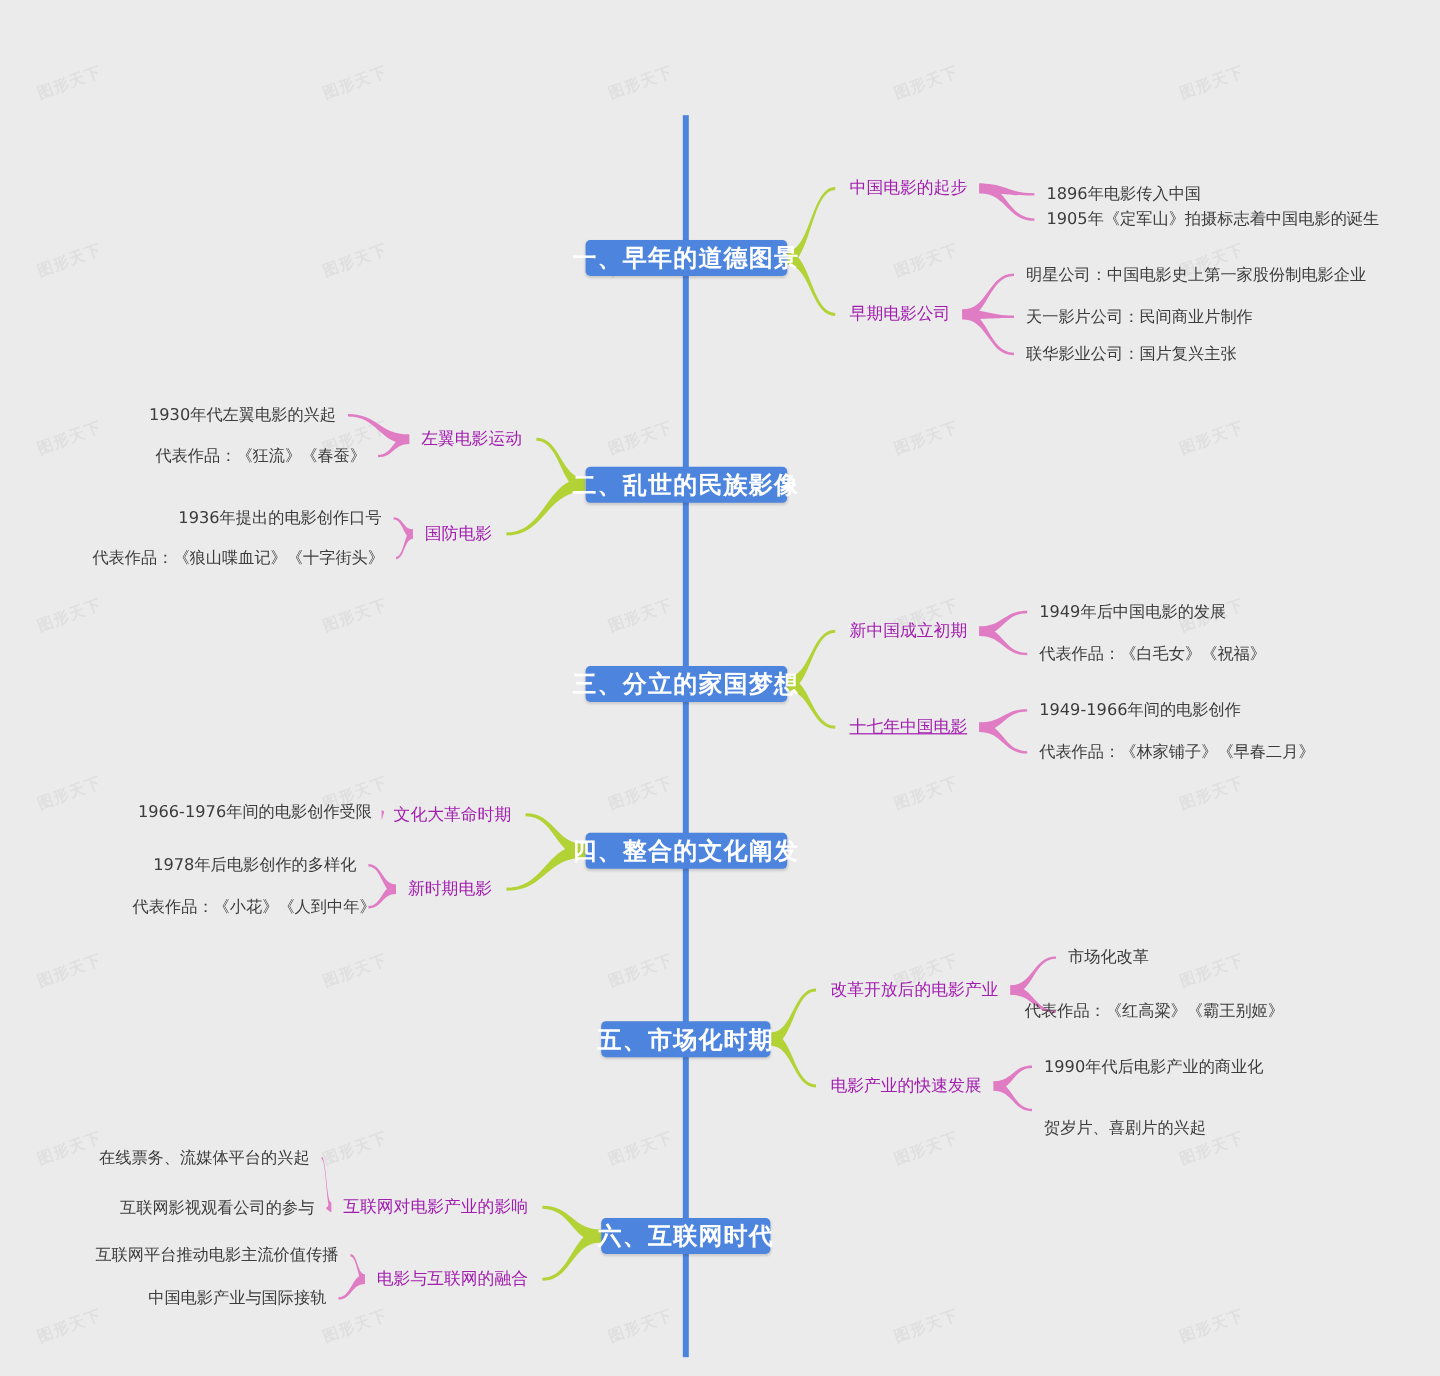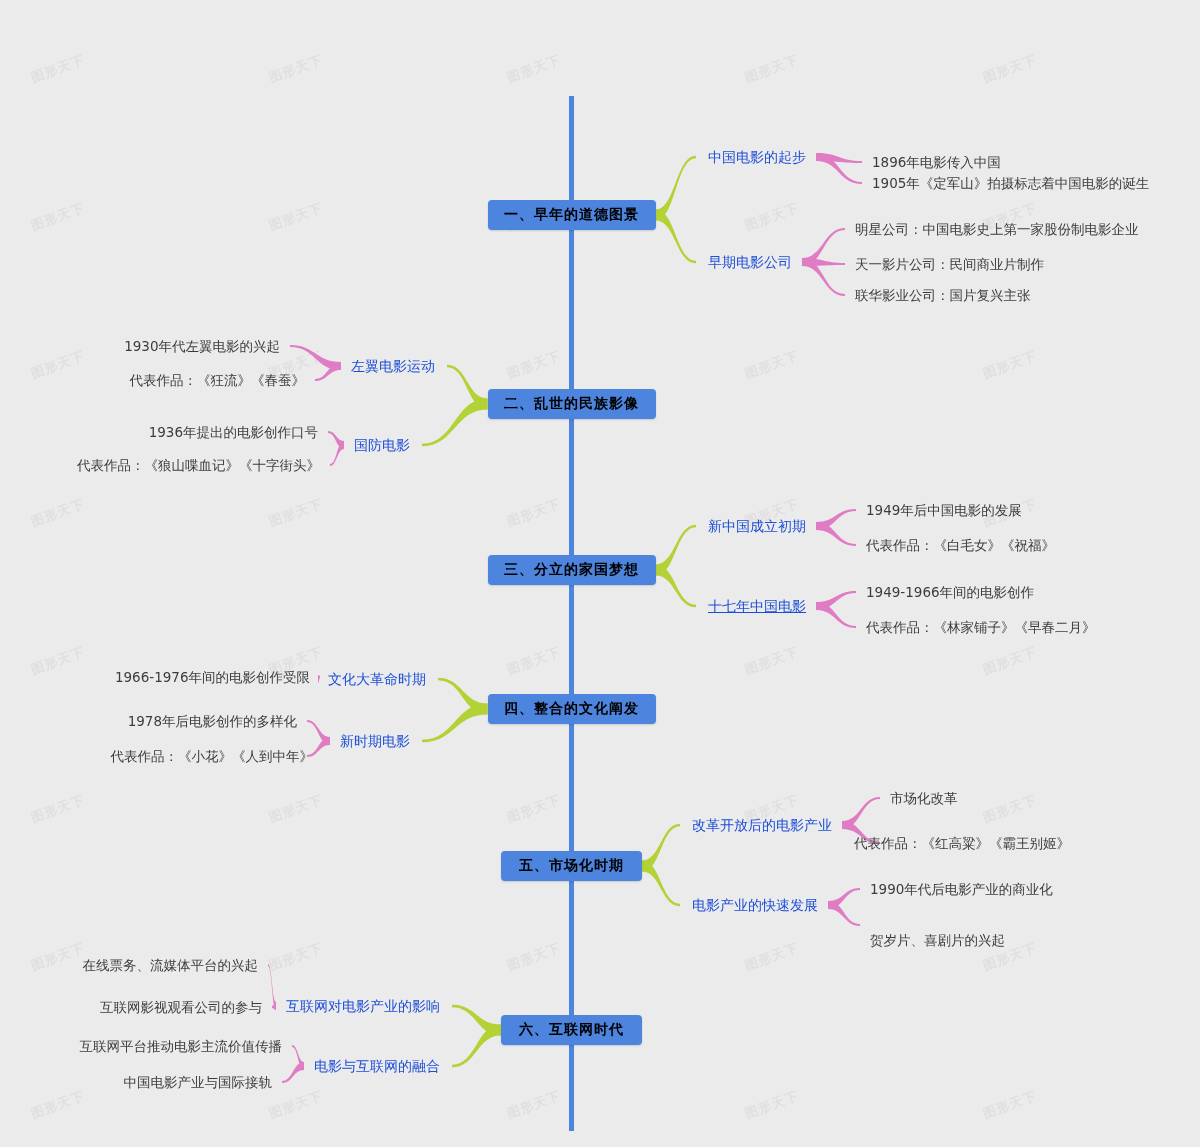--- a/index.html
+++ b/index.html
@@ -49,33 +49,33 @@
     display:flex;align-items:center;justify-content:center;
     box-shadow:0 1px 2px rgba(0,0,0,.12);
   }
 
   
   .lvl1{
     position:absolute;
     height:30px;
     background:#4d84dd;
     border-radius:4px;
-    color:#000000;
-    font-size:14px;font-weight:bold;
+    color:#ffffff;
+    font-size:20px;font-weight:bold;
     letter-spacing:1px;
     display:flex;align-items:center;justify-content:center;
     box-shadow:0 1px 2px rgba(0,0,0,.14);
     white-space:nowrap;
   }
 
   
   .lvl2{
     position:absolute;
     font-size:14px;
-    color:#1d4ed8;
+    color:#a21caf;
     white-space:nowrap;
     line-height:18px;
   }
   
   .lvl3{
     position:absolute;
     font-size:13.5px;
     color:#3c3c3c;
     white-space:nowrap;
     line-height:18px;

